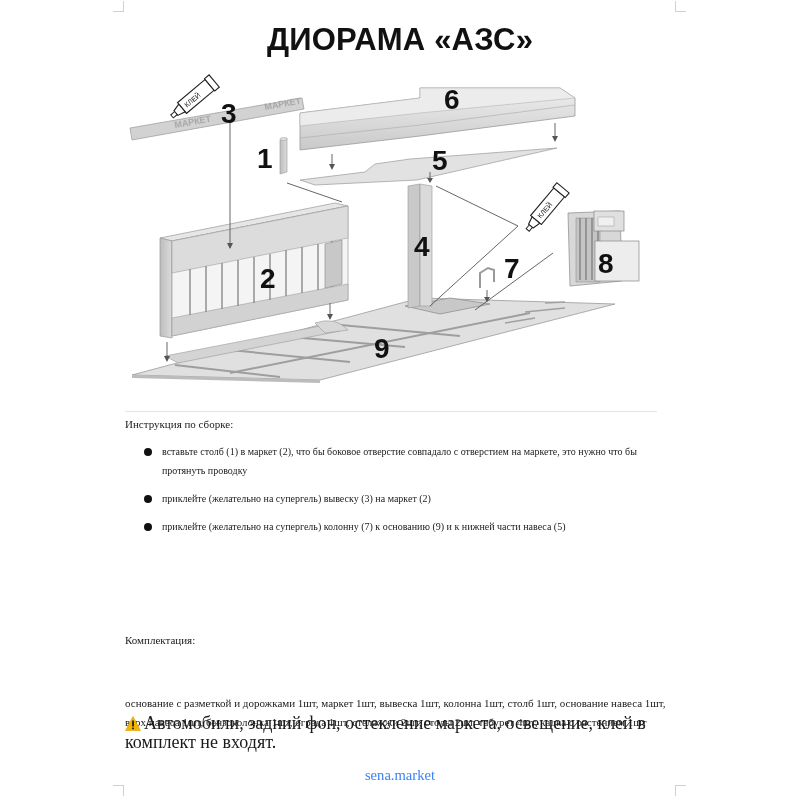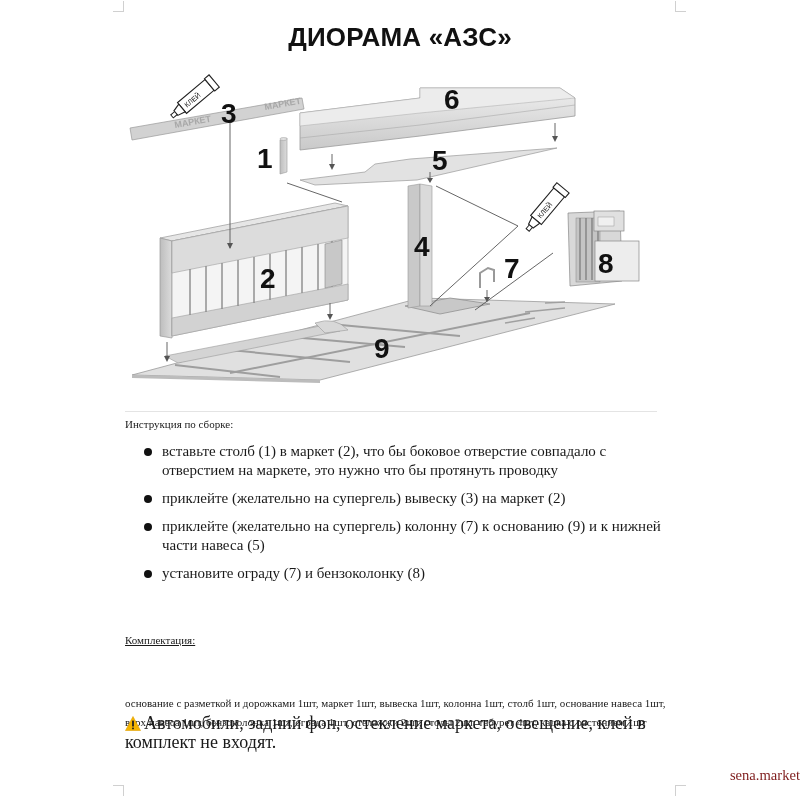--- a/index.html
+++ b/index.html
@@ -2,33 +2,33 @@
 <html><head>
   <meta charset="utf-8">
   <style>
     html, body { margin: 0; padding: 0; background: #ffffff; }
     body { width: 800px; height: 800px; position: relative; overflow: hidden; font-family: "Liberation Serif", serif; color: #1a1a1a; }
     .crop { position: absolute; width: 10px; height: 10px; border-color: #d0d0d0; border-style: solid; border-width: 0; }
     .crop.tl { left: 113px; top: 1px; border-right-width: 1px; border-bottom-width: 1px; }
     .crop.tr { left: 675px; top: 1px; border-left-width: 1px; border-bottom-width: 1px; }
     .crop.bl { left: 113px; top: 785px; border-right-width: 1px; border-top-width: 1px; }
     .crop.br { left: 675px; top: 785px; border-left-width: 1px; border-top-width: 1px; }
-    .title { position: absolute; left: 0; width: 800px; top: 22px; text-align: center; font-family: "Liberation Sans", sans-serif; font-weight: bold; font-size: 26px; color: #111; letter-spacing: 0.2px; }
+    .title { position: absolute; left: 0; width: 800px; top: 22px; text-align: center; font-family: "Liberation Sans", sans-serif; font-weight: bold; font-size: 31px; color: #111; letter-spacing: 0.2px; }
     .diagram { position: absolute; left: 120px; top: 68px; width: 560px; height: 330px; }
     .divider { position: absolute; left: 125px; top: 411px; width: 532px; height: 1px; background: #e4e4e4; }
     .text-block { position: absolute; left: 125px; width: 560px; font-size: 11px; line-height: 19px; }
     .instr-heading { top: 415px; }
-    .bullets { position: absolute; left: 142px; top: 442px; width: 540px; margin: 0; padding: 0; list-style: none; font-size: 15px; line-height: 19px; }
+    .bullets { position: absolute; left: 142px; top: 442px; width: 540px; margin: 0; padding: 0; list-style: none; font-size: 10px; line-height: 19px; }
     .bullets li { position: relative; padding-left: 20px; margin-bottom: 9px; }
     .bullets li::before { content: ""; position: absolute; left: 2px; top: 6px; width: 8px; height: 8px; border-radius: 50%; background: #111; }
-    .kit-heading { top: 631px; text-decoration: underline; }
+    .kit-heading { top: 631px; }
     .kit-body { top: 650px; width: 555px; margin-top: 44px; }
     .warning { position: absolute; left: 125px; top: 714px; width: 570px; font-size: 18px; line-height: 19px; }
     .warning .warn-icon { display: inline-block; vertical-align: -2px; margin-right: 3px; }
-    .footer { position: absolute; left: 0; width: 800px; top: 767px; text-align: right; font-size: 14.6px; color: #7f1d1d; }
+    .footer { position: absolute; left: 0; width: 800px; top: 767px; text-align: center; font-size: 14.6px; color: #3b82f6; }
     .num { font-family: "Liberation Sans", sans-serif; font-weight: bold; font-size: 28px; fill: #111; }
   </style>
 </head>
 <body>
 
 <div class="crop tl"></div>
 <div class="crop tr"></div>
 <div class="crop bl"></div>
 <div class="crop br"></div>
 
@@ -186,21 +186,20 @@
 </svg>
 
 <div class="divider"></div>
 
 <div class="text-block instr-heading">Инструкция по сборке:</div>
 
 <ul class="bullets">
   <li>вставьте столб (1) в маркет (2), что бы боковое отверстие совпадало с отверстием на маркете, это нужно что бы протянуть проводку</li>
   <li>приклейте (желательно на супергель) вывеску (3) на маркет (2)</li>
   <li>приклейте (желательно на супергель) колонну (7) к основанию (9) и к нижней части навеса (5)</li>
-  <li>установите ограду (7) и бензоколонку (8)</li>
 </ul>
 
 <div class="text-block kit-heading">Комплектация:</div>
 <div class="text-block kit-body">основание с разметкой и дорожками 1шт,  маркет 1шт, вывеска 1шт,  колонна 1шт,  столб 1шт,  основание навеса 1шт, верх навеса 1шт, бензоколонка 1шт, ограда 1шт, стелажжи 2шт, столы 2шт, табурет 4шт, кадка с растением 1шт</div>
 
 <div class="warning">
   <svg class="warn-icon" width="16" height="15" viewBox="0 0 16 15">
     <polygon points="8,0.5 15.5,14.5 0.5,14.5" fill="#f4b400" stroke="#e0a000" stroke-width="0.6" stroke-linejoin="round"></polygon>
     <rect x="7.1" y="4.5" width="1.8" height="6" rx="0.6" fill="#222"></rect>
     <rect x="7.1" y="11.5" width="1.8" height="1.8" rx="0.6" fill="#222"></rect>

